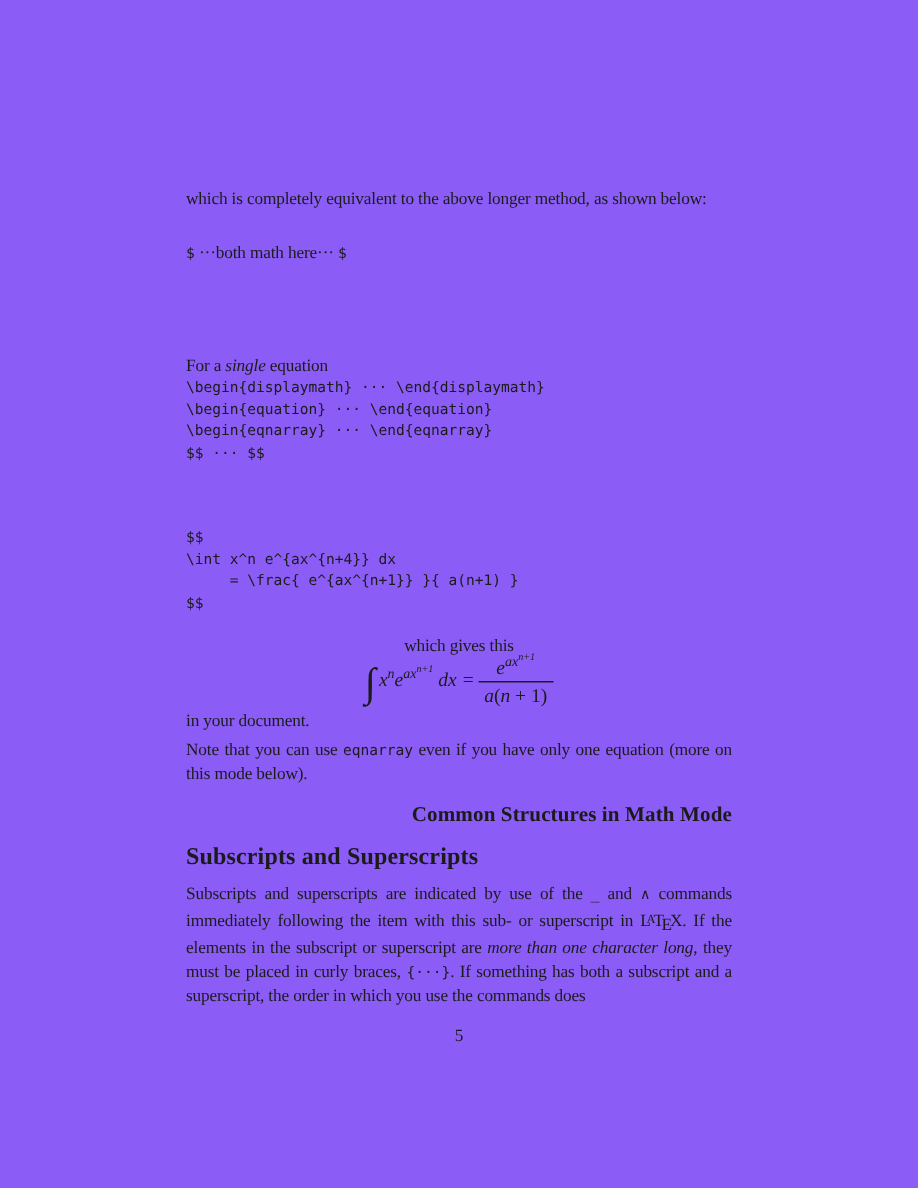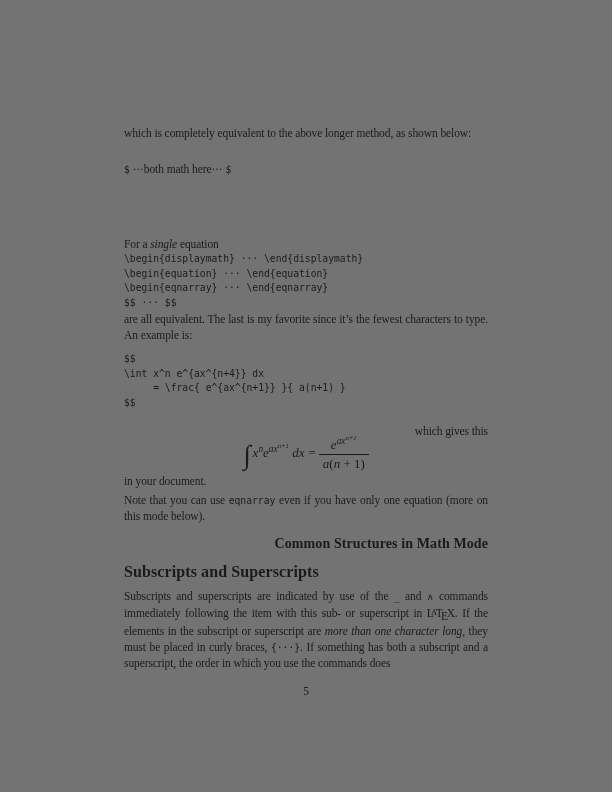--- a/index.html
+++ b/index.html
@@ -1,19 +1,19 @@
 <!DOCTYPE html>
 <html><head>
 <meta charset="utf-8">
 <style>
   html, body { margin: 0; padding: 0; background: #888; }
   .page {
     position: relative;
     width: 612px; height: 792px;
-    background: #737373;
+    background: #8b5cf6;
     font-family: "Liberation Serif", "DejaVu Serif", serif;
     color: #1b1b1b;
     overflow: hidden;
   }
   .blk {
     position: absolute;
     left: 124px; width: 364px;
     font-size: 11.5px;
     line-height: 15.7px;
     letter-spacing: -0.1px;
@@ -60,30 +60,29 @@
 
   <div class="blk code" style="top:252px">
     <div>\begin{displaymath} ··· \end{displaymath}</div>
     <div>\begin{equation} ··· \end{equation}</div>
     <div>\begin{eqnarray} ··· \end{eqnarray}</div>
     <div>$$ ··· $$</div>
   </div>
 
   <div class="blk" style="top:237px;text-align:left"><span>For a </span><span class="em">single</span><span> equation</span></div>
 
-  <div class="blk" style="top:312px">are all equivalent. The last is my favorite since it’s the fewest characters to type. An example is:</div>
 
   <div class="blk code" style="top:352px">
     <div>$$</div>
     <div>\int x^n e^{ax^{n+4}} dx</div>
     <div>     = \frac{ e^{ax^{n+1}} }{ a(n+1) }</div>
     <div>$$</div>
   </div>
 
-  <div class="blk" style="top:424px;text-align:right">which gives this</div>
+  <div class="blk" style="top:424px;text-align:center">which gives this</div>
 
   <div class="blk eq" style="top:437px"><span class="int">∫</span><i>x</i><sup><i>n</i></sup><i>e</i><sup><i>ax</i><sup><i>n+1</i></sup></sup> <i>dx</i><span class="eqs">=</span><span class="frac"><span class="num"><i>e</i><sup><i>ax</i><sup><i>n+1</i></sup></sup></span><span class="den"><i>a</i><span>(</span><i>n</i><span> + 1)</span></span></span></div>
 
   <div class="blk" style="top:474px;text-align:left">in your document.</div>
 
   <div class="blk" style="top:493px"><span>Note that you can use </span><span class="tt">eqnarray</span><span> even if you have only one equation (more on this mode below).</span></div>
 
   <div class="blk h1" style="top:536px">Common Structures in Math Mode</div>
 
   <div class="blk h2" style="top:564px">Subscripts and Superscripts</div>

